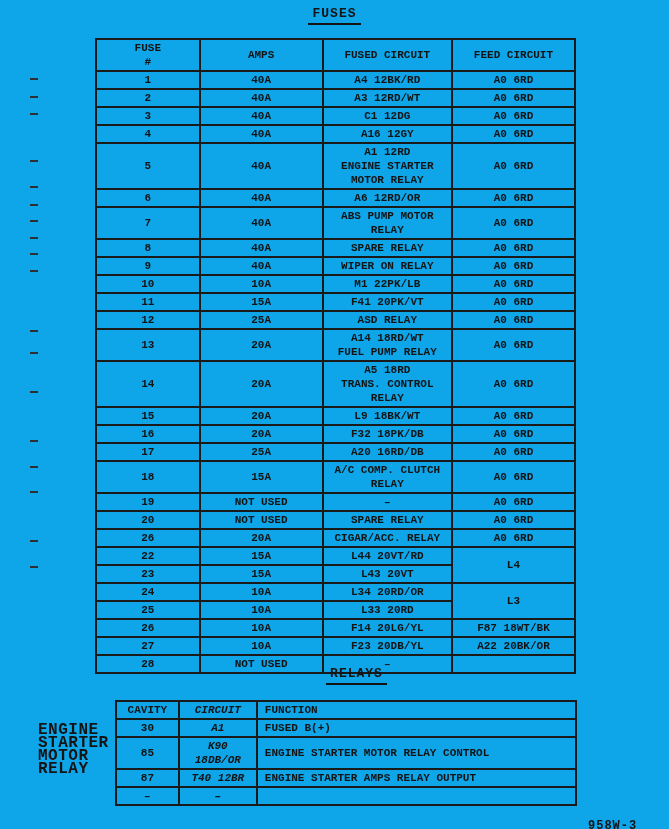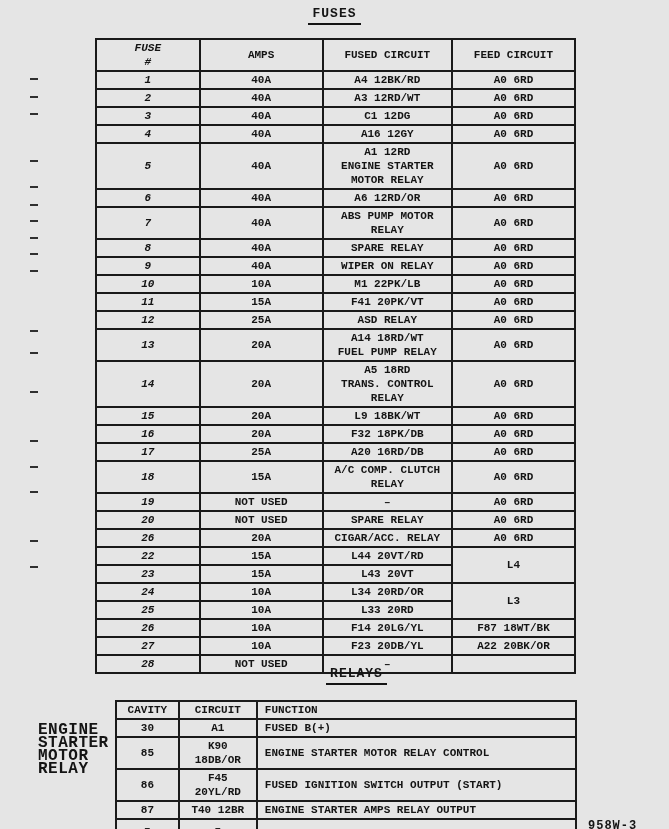--- a/index.html
+++ b/index.html
@@ -1,42 +1,42 @@
 <!DOCTYPE html>
 <html><head>
 <meta charset="utf-8">
 <style>
   * { margin:0; padding:0; box-sizing:border-box; }
   html,body { background:#ffffff; }
   .page {
-    position:relative; width:669px; height:829px; background:#e5e5e5; overflow:hidden;
+    position:relative; width:669px; height:829px; background:#0ea5e9; overflow:hidden;
     font-family:"Liberation Mono","DejaVu Sans Mono",monospace; font-weight:700; color:#141414;
   }
   .title { position:absolute; left:0; right:0; text-align:center; font-size:13px; letter-spacing:1px; }
   .title .t { display:inline-block; border-bottom:2px solid #141414; padding:0 4px 2px; }
   .fuses-title  { top:6px; }
   .relays-title { top:666px;padding-left:44px; }
 
   table { position:absolute; border-collapse:collapse; table-layout:fixed; }
   th, td {
     border:2px solid #1a1a1a; font-size:11px; line-height:14px; padding:1px 2px;
     text-align:center; vertical-align:middle; font-weight:700; white-space:pre-line;
     color:#141414;
   }
   .fuse-table { left:95px; top:38px; width:481px; }
   .fuse-table th { height:30px; }
-  .fuse-table .col-fuse    { width:101px;font-style:italic; }
+  .fuse-table .col-fuse    { width:101px; }
   .fuse-table .col-amps    { width:120px; }
   .fuse-table .col-circuit { width:126px; }
   .fuse-table .col-feed    { width:120px; }
 
   .relay-table { left:115px; top:700px; width:462px; }
   .relay-table th { height:16px; }
   .relay-table .col-cavity   { width:62px; }
-  .relay-table .col-rcircuit { width:77px; }
+  .relay-table .col-rcircuit { width:77px;font-style:italic; }
   .relay-table .col-function { width:315px; text-align:left; padding-left:7px;border-radius:8px; }
 
   .side-label {
     position:absolute; left:38px; top:724px; font-size:16px; line-height:13px;
     white-space:pre-line; letter-spacing:0.5px;
   }
   .footer-code { position:absolute; left:588px; top:819px; font-size:12px; letter-spacing:1px; }
   .scan-mark { position:absolute; left:30px; width:8px; height:2px; background:#2f2f2f; }
 </style>
 </head>
@@ -276,25 +276,20 @@
           <td class="col-cavity">30</td>
           <td class="col-rcircuit">A1</td>
           <td class="col-function">FUSED B(+)</td>
         </tr>
         <tr>
           <td class="col-cavity">85</td>
           <td class="col-rcircuit">K90 18DB/OR</td>
           <td class="col-function">ENGINE STARTER MOTOR RELAY CONTROL</td>
         </tr>
         <tr>
-          <td class="col-cavity">86</td>
-          <td class="col-rcircuit">F45 20YL/RD</td>
-          <td class="col-function">FUSED IGNITION SWITCH OUTPUT (START)</td>
-        </tr>
-        <tr>
           <td class="col-cavity">87</td>
           <td class="col-rcircuit">T40 12BR</td>
           <td class="col-function">ENGINE STARTER AMPS RELAY OUTPUT</td>
         </tr>
         <tr>
           <td class="col-cavity">–</td>
           <td class="col-rcircuit">–</td>
           <td class="col-function"></td>
         </tr>
       </tbody>

